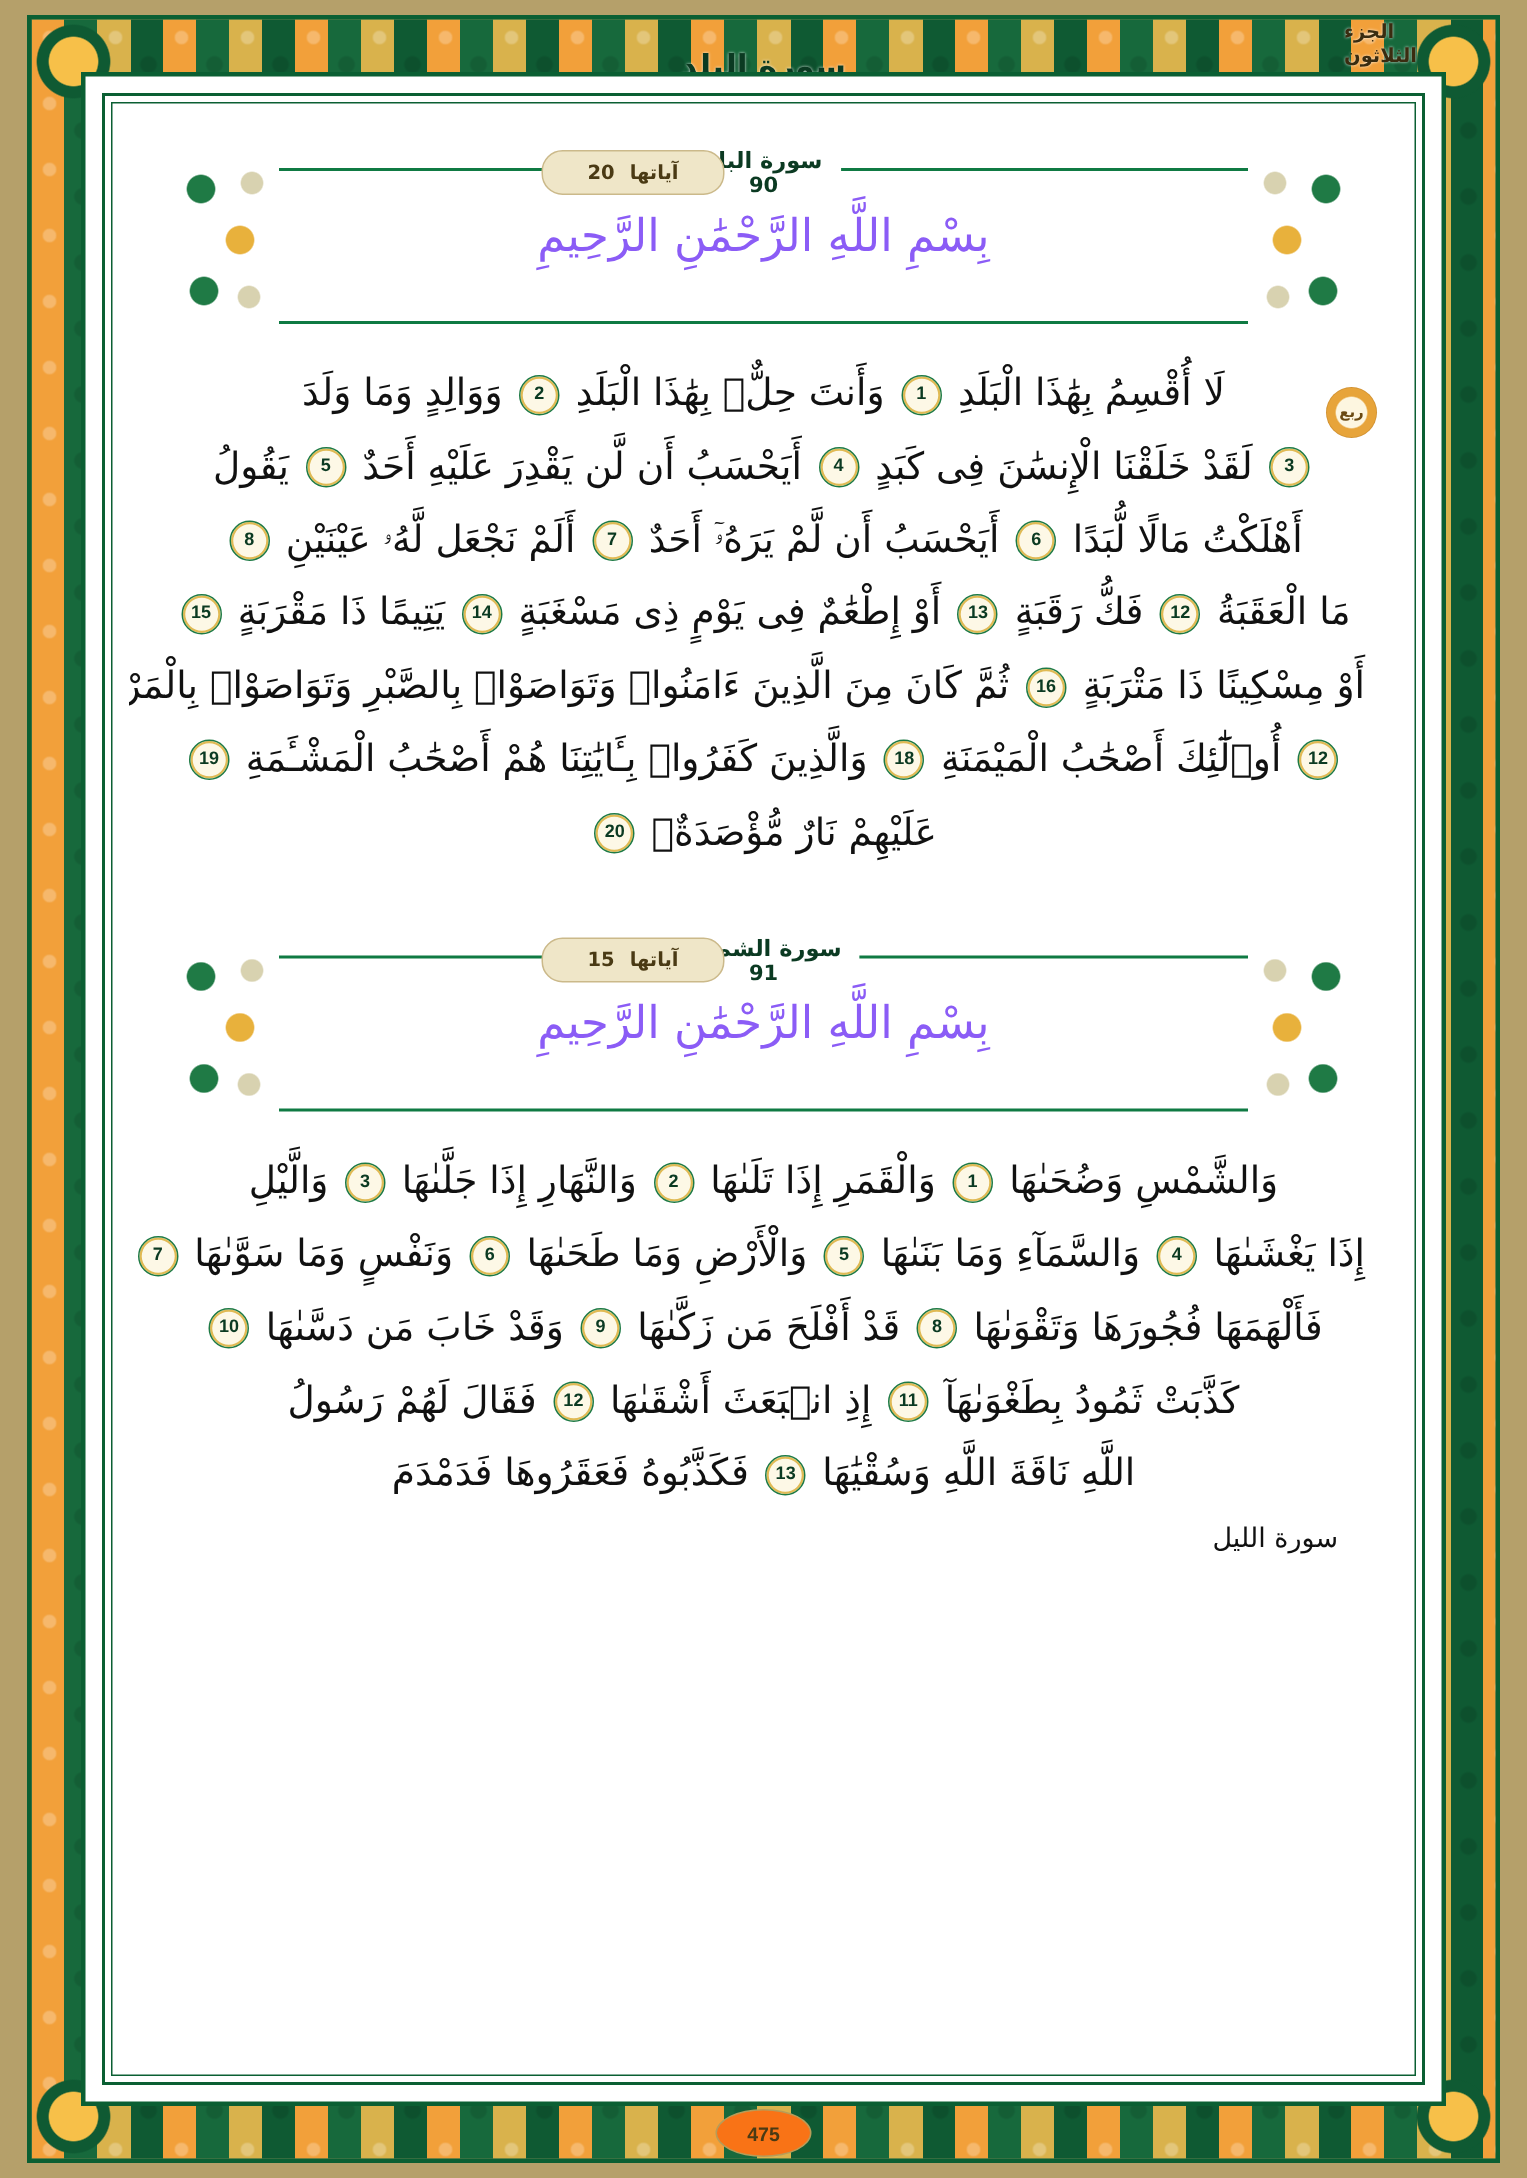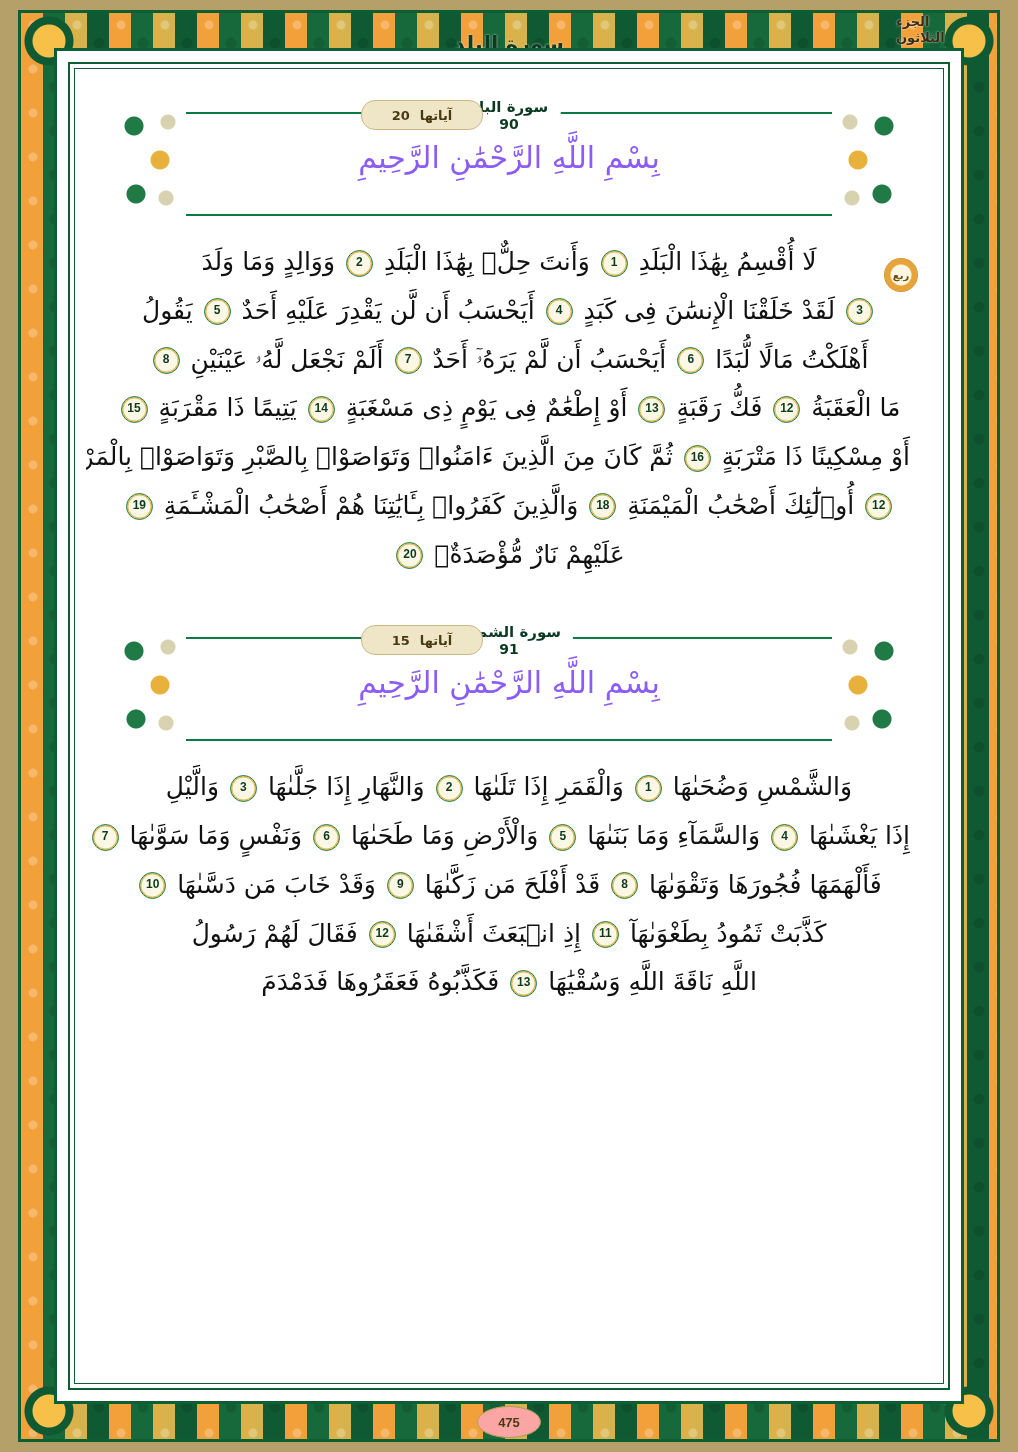--- a/index.html
+++ b/index.html
@@ -255,21 +255,21 @@
   }
   
   .page-number {
     position: absolute;
     left: 50%;
     transform: translateX(-50%);
     bottom: 14px;
     width: 62px;
     height: 30px;
     border-radius: 50%;
-    background: #fca5a5;
+    background: #f97316;
     border: 1px solid #b79c58;
     color: #4a3a14;
     font-size: 13px;
     font-weight: bold;
     font-family: "Liberation Sans", sans-serif;
     display: flex;
     align-items: center;
     justify-content: center;
   }
   .section-gap { height: 26px; }
@@ -424,16 +424,17 @@
         <span class="aya-num">12</span>
         <span>فَقَالَ لَهُمْ رَسُولُ</span>
       </div>
       <div class="aya-line">
         <span>اللَّهِ نَاقَةَ اللَّهِ وَسُقْيَٰهَا</span>
         <span class="aya-num">13</span>
         <span>فَكَذَّبُوهُ فَعَقَرُوهَا فَدَمْدَمَ</span>
       </div>
     </div>
 
+    <div class="next-surah-note">سورة الليل</div>
   </div>
 
   <div class="page-number">475</div>
 </div>
 
 </body></html>

